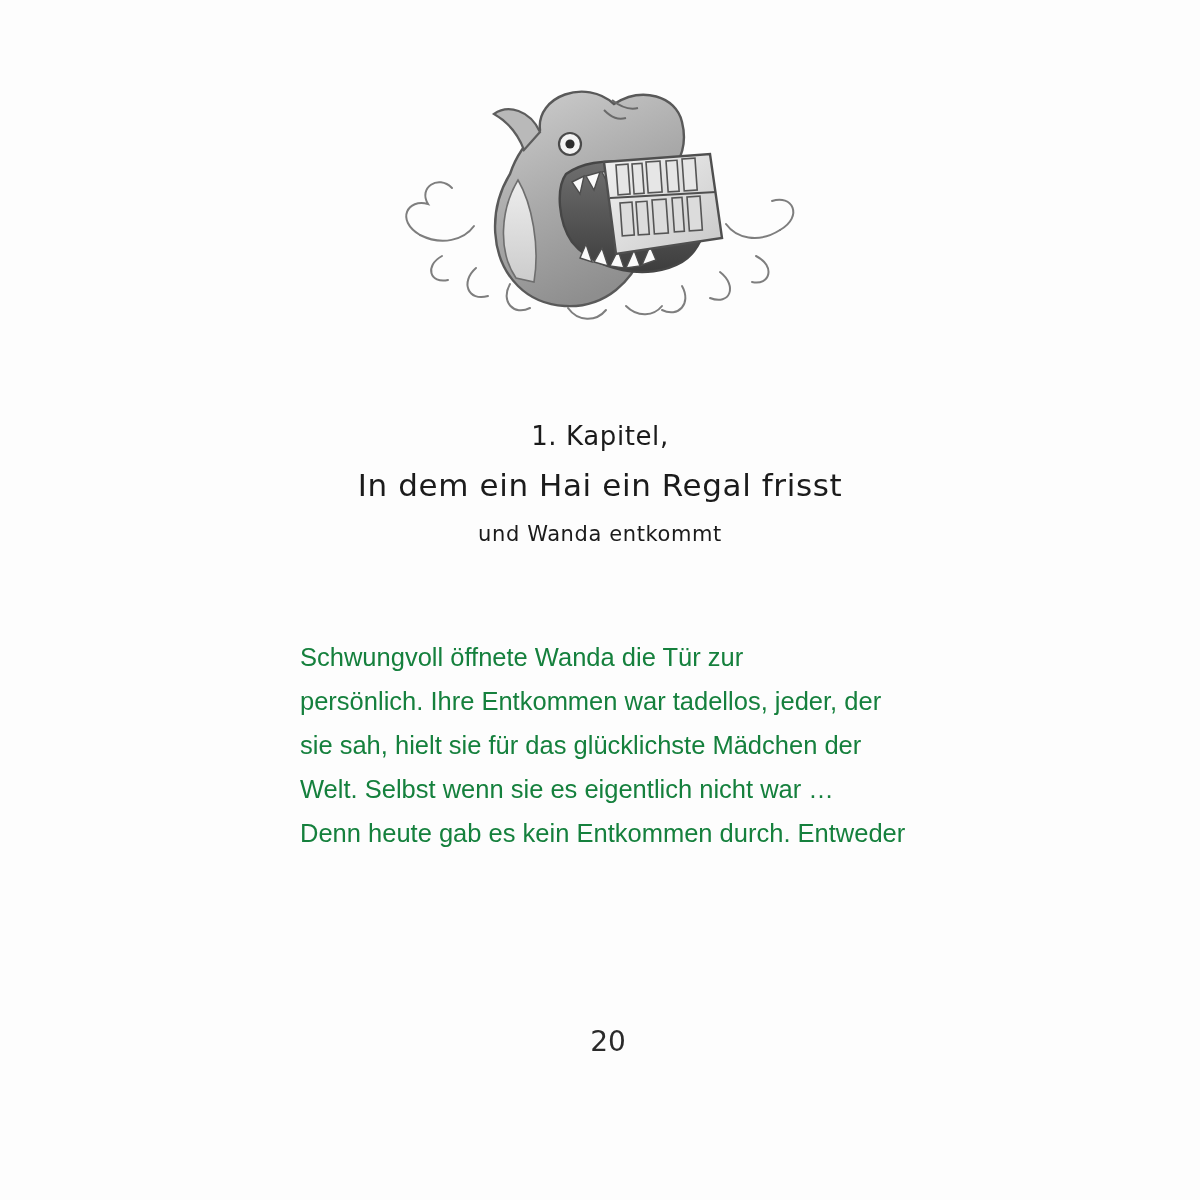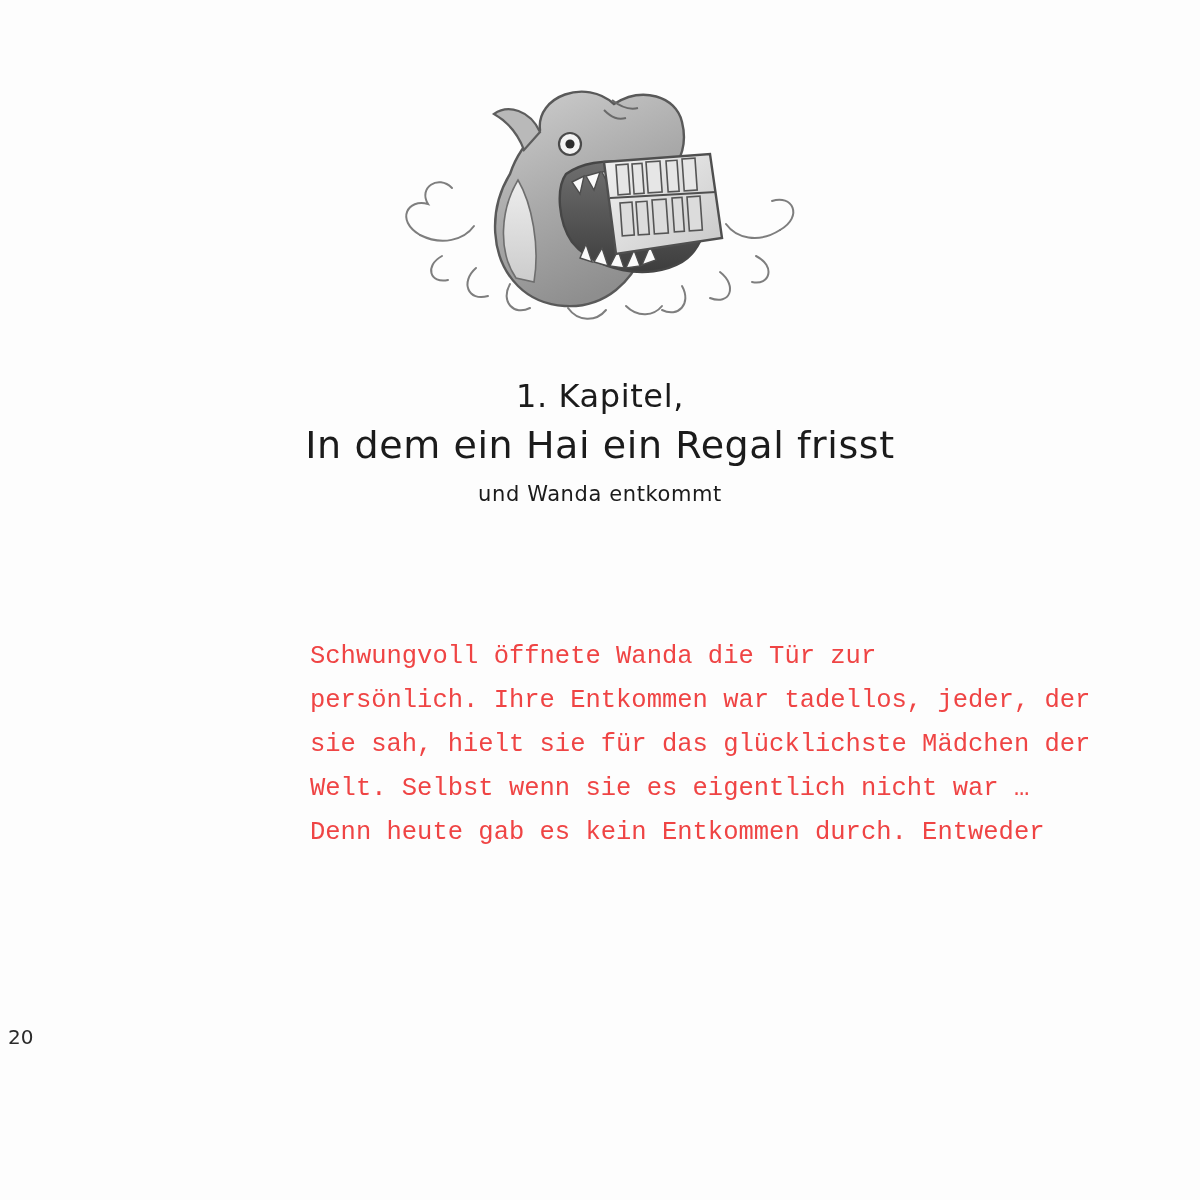--- a/index.html
+++ b/index.html
@@ -47,49 +47,49 @@
     font-family: "DejaVu Sans", sans-serif;
     color: #1b1b1b;
   }
   .chapter-head .line {
     display: block;
     font-size: 31px;
     line-height: 49px;
     letter-spacing: 0.6px;
     font-weight: 400;
   }
-  .chapter-head .line-1 { font-size: 32px; }
-  .chapter-head .line-2 { font-size: 38px; }
+  .chapter-head .line-1 { font-size: 26px; margin-top: 40px; }
+  .chapter-head .line-2 { font-size: 31px; }
   .chapter-head .line-3 { font-size: 21px; }
 
   
   .body-text {
     position: absolute;
     top: 635px;
-    left: 310px;
+    left: 300px;
     width: 640px;
-    font-family: Liberation Mono, monospace;
+    font-family: Liberation Sans, sans-serif;
     font-size: 25.5px;
     line-height: 44px;
-    color: #ef4444;
+    color: #15803d;
   }
   .body-text .para-line {
     display: block;
     white-space: pre;
   }
 
   
   .page-number {
     position: absolute;
     top: 1025px;
     left: 0;
     width: 1200px;
-    text-align: left;
+    text-align: center;
     font-family: "DejaVu Sans", sans-serif;
-    font-size: 20px;
+    font-size: 28px;
     color: #2a2a2a;
   }
   
   .page-number span { position: relative; left: 8px; }
 </style>
 </head>
 <body>
 
 <div class="page">
 

